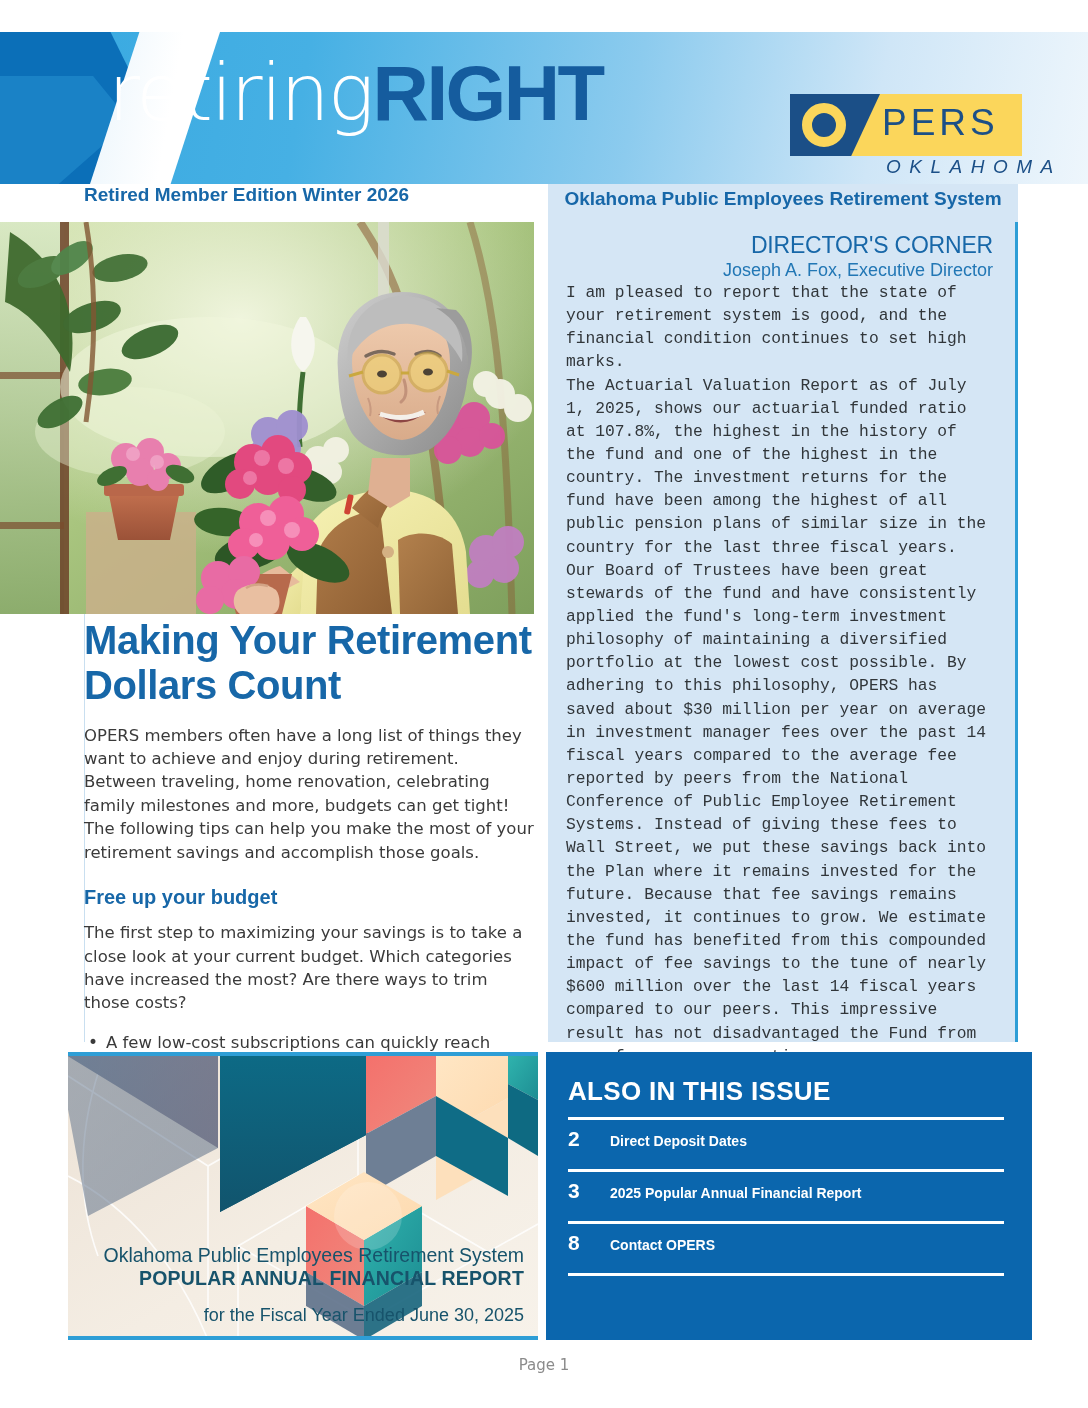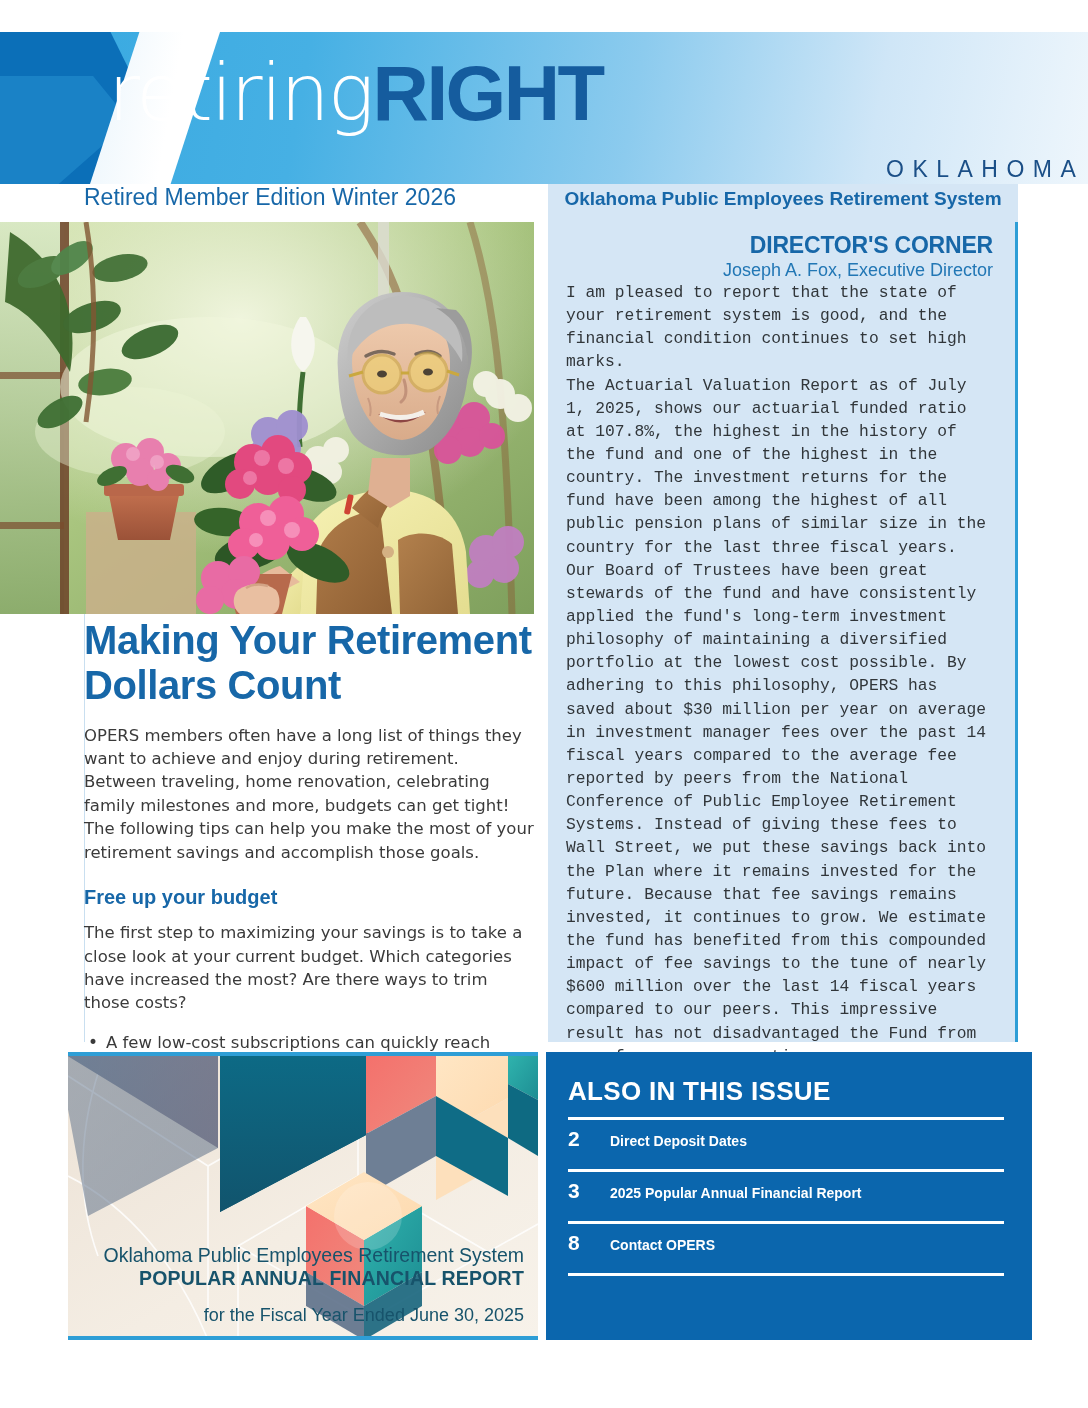--- a/index.html
+++ b/index.html
@@ -52,28 +52,28 @@
   .logo-yellow { position:absolute; left:60px; top:0; width:172px; height:62px; background:#FBD65B; }
   .logo-o {
     position:absolute; left:12px; top:9px; width:44px; height:44px; border-radius:50%;
     border:10px solid #FBD65B; background:#1B4F87;
   }
   .logo-pers {
     position:absolute; left:92px; top:8px; font-size:37px; color:#1B4F87;
     letter-spacing:4px; font-weight:400; font-family:"Liberation Sans", sans-serif;
   }
   .logo-okla {
-    position:absolute; left:96px; top:62px; font-size:23px; color:#1B4F87;
-    letter-spacing:8.5px; font-weight:400;
+    position:absolute; left:96px; top:62px; font-size:19px; color:#1B4F87;
+    letter-spacing:8.5px; font-weight:400;font-style:italic;
   }
 
   
   .edition-bar { position:absolute; left:0; top:184px; width:1088px; height:38px; }
   .edition-left {
-    position:absolute; left:84px; top:0; font-size:23px; font-weight:400; color:#1767A8;
+    position:absolute; left:84px; top:0; font-size:19px; font-weight:700; color:#1767A8;
   }
   .edition-right-bg {
     position:absolute; left:548px; top:0; width:470px; height:38px; background:#D5E6F5;
   }
   .edition-right {
     position:absolute; left:548px; top:4px; width:470px; text-align:center;
     font-size:19px; font-weight:700; color:#1767A8;
   }
 
   
@@ -110,21 +110,21 @@
     margin-top:8px; text-align:right; font-style:italic; font-size:17px; color:#1767A8;
   }
   .left-rule { position:absolute; left:84px; top:222px; width:1px; height:820px; background:#c9dff0; }
 
   
   .right-col {
     position:absolute; left:548px; top:222px; width:470px; height:820px;
     background:#D5E6F5; border-right:3px solid #2e9ed6; padding:6px 22px 0 18px;
   }
   .dc-title {
-    text-align:right; font-size:23px; font-weight:700; color:#1767A8; margin-top:4px; letter-spacing:-0.2px;
+    text-align:right; font-size:23px; font-weight:400; color:#1767A8; margin-top:4px; letter-spacing:-0.2px;
   }
   .dc-sub { text-align:right; font-size:18px; color:#2277b5; margin-top:1px; }
   .dc-p {
     margin-top:0; font-size:16.3px; line-height:1.42; color:#31363a;
     font-family:Liberation Mono, monospace;
   }
   .dc-continues {
     margin-top:14px; text-align:right; font-style:italic; font-size:17px; color:#1767A8;
   }
 
@@ -165,20 +165,26 @@
 
   <div class="masthead">
     <div class="mast-arrow-dark"></div>
     <div class="mast-arrow-mid"></div>
     <div class="mast-notch"></div>
     <div class="wordmark">
       <span class="wm-light">retiring</span><span class="wm-bold">RIGHT</span>
     </div>
 
     <div class="logo">
+      <div class="logo-row">
+        <div class="logo-yellow"></div>
+        <div class="logo-navy"></div>
+        <div class="logo-o"></div>
+        <div class="logo-pers">PERS</div>
+      </div>
       <div class="logo-okla">OKLAHOMA</div>
     </div>
   </div>
 
   <div class="edition-bar">
     <div class="edition-right-bg"></div>
     <div class="edition-left">Retired Member Edition Winter 2026</div>
     <div class="edition-right">Oklahoma Public Employees Retirement System</div>
   </div>
 
@@ -517,14 +523,15 @@
     </div>
     <div class="also-rule"></div>
 
     <div class="also-row">
       <span class="also-num">8</span>
       <span class="also-label">Contact OPERS</span>
     </div>
     <div class="also-rule"></div>
   </div>
 
+  <div class="footer">Page 1</div>
 
 </div>
 
 </body></html>

